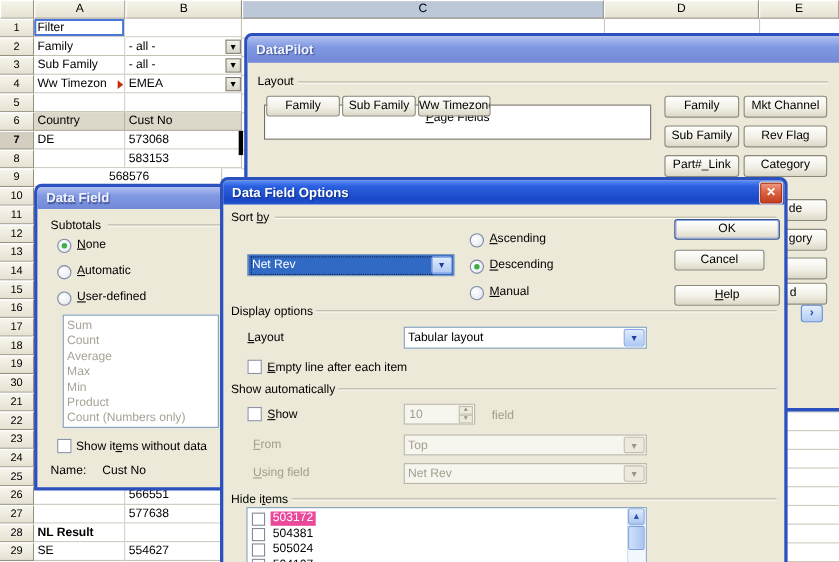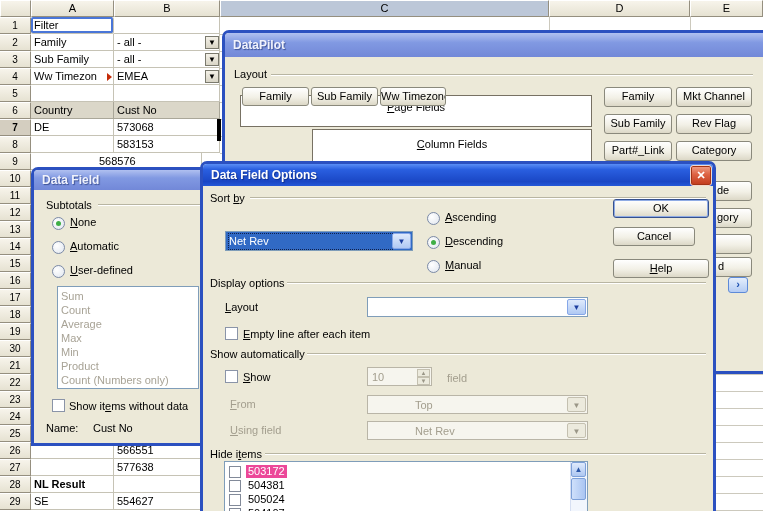--- a/index.html
+++ b/index.html
@@ -40,21 +40,21 @@
         white-space:nowrap;overflow:hidden;cursor:default;}
   .pbtn.default{border-color:#35508e;box-shadow:inset 0 0 0 1px #8fabe4;}
   .whitebox{position:absolute;background:#fff;border:1px solid #777163;box-sizing:border-box;}
   .combo{position:absolute;box-sizing:border-box;height:20px;border:1px solid #7f9db9;background:#fff;}
   .combo .ctext{position:absolute;left:3px;top:2px;right:20px;line-height:15px;white-space:nowrap;overflow:hidden;}
   .combo .carrow{position:absolute;right:1px;top:1px;bottom:1px;width:17px;border:1px solid #86a7e8;border-radius:2px;
         background:linear-gradient(#dfeafc,#b0c9f3);color:#1c3e9e;font-size:8px;text-align:center;line-height:16px;}
   .combo.focus{background:#316ac5;}
   .combo.focus .ctext{color:#fff;outline:1px dotted #10204a;outline-offset:0px;}
   .combo.disabled{background:#f6f5ee;border-color:#b9b5a7;}
-  .combo.disabled .ctext{color:#a39e8e;margin-left:44px;}
+  .combo.disabled .ctext{color:#a39e8e;}
   .combo.disabled .carrow{background:#eceadd;border-color:#c4c0b0;color:#9a9687;}
   .chk{position:absolute;width:11px;height:11px;border:1px solid #8a94a8;background:#fff;box-sizing:content-box;}
   .radio{position:absolute;width:11px;height:11px;border:1px solid #7b8aa6;border-radius:50%;
          background:radial-gradient(circle at 35% 35%,#fff,#dfe5ee);}
   .radio.sel::after{content:"";position:absolute;left:3px;top:3px;width:5px;height:5px;border-radius:50%;background:#3fae46;}
   .listbox{position:absolute;background:#fff;border:1px solid #7f9db9;box-sizing:border-box;overflow:hidden;}
   .li-fn{position:absolute;left:3px;right:3px;height:14px;line-height:14px;color:#a8a396;white-space:nowrap;}
   .hi-row{position:absolute;left:4px;height:14px;line-height:13px;white-space:nowrap;}
   .hi-chk{position:absolute;left:0;top:1px;width:10px;height:10px;border:1px solid #828a99;background:#fff;}
   .hi-txt{position:absolute;left:17px;top:0;padding:0 2px;}
@@ -221,23 +221,20 @@
     <div class="lbl" style="left:9px;top:35px;">Layout</div>
     <div class="grp-line" style="left:46px;top:41px;width:482px;"></div>
     <div class="whitebox" style="left:15px;top:62px;width:352px;height:32px;">
       <div class="lbl" style="left:0;right:0;top:5px;text-align:center;"><u>P</u>age Fields</div>
     </div>
     <div id="dp-pagebtns">
         <div class="pbtn" style="left: 17px; top: 54px; width: 67px; height: 19px;">Family</div>
         <div class="pbtn" style="left: 86px; top: 54px; width: 67px; height: 19px;">Sub Family</div>
         <div class="pbtn" style="left: 155px; top: 54px; width: 66px; height: 19px;">Ww Timezone</div>
       </div>
-    <div class="whitebox" style="left:87px;top:96px;width:280px;height:40px;">
-      <div class="lbl" style="left:0;right:0;top:8px;text-align:center;"><u>C</u>olumn Fields</div>
-    </div>
     <div id="dp-fieldbtns">
         <div class="pbtn" style="left: 379px; top: 54px; width: 68px; height: 20px;">Family</div>
         <div class="pbtn" style="left: 379px; top: 81px; width: 68px; height: 20px;">Sub Family</div>
         <div class="pbtn" style="left: 379px; top: 108px; width: 68px; height: 20px;">Part#_Link</div>
         <div class="pbtn" style="left: 451px; top: 54px; width: 76px; height: 20px;">Mkt Channel</div>
         <div class="pbtn" style="left: 451px; top: 81px; width: 76px; height: 20px;">Rev Flag</div>
         <div class="pbtn" style="left: 451px; top: 108px; width: 76px; height: 20px;">Category</div>
         <div class="pbtn" style="left: 451px; top: 148px; width: 76px; height: 20px; text-align: left; padding-left: 40px;">de</div>
         <div class="pbtn" style="left: 451px; top: 175px; width: 76px; height: 20px; text-align: left; padding-left: 40px;">gory</div>
         <div class="pbtn" style="left: 451px; top: 201px; width: 76px; height: 20px; text-align: left; padding-left: 0px;"></div>
@@ -292,20 +289,21 @@
         <div class="radio sel" style="left: 224px; top: 72px;"></div>
         <div class="lbl" style="left: 242px; top: 71px;"><u>D</u>escending</div>
         <div class="radio" style="left: 224px; top: 96px;"></div>
         <div class="lbl" style="left: 242px; top: 95px;"><u>M</u>anual</div>
       </div>
 
     <div class="lbl" style="left:7px;top:113px;">Display options</div>
     <div class="grp-line" style="left:84px;top:118px;width:419px;"></div>
     <div class="lbl" style="left:22px;top:137px;"><u>L</u>ayout</div>
     <div class="combo" style="left:164px;top:133px;width:221px;">
+      <span class="ctext">Tabular layout</span>
       <span class="carrow">▼</span>
     </div>
     <div class="chk" style="left:22px;top:163px;"></div>
     <div class="lbl" style="left:40px;top:164px;"><u>E</u>mpty line after each item</div>
 
     <div class="lbl" style="left:7px;top:184px;">Show automatically</div>
     <div class="grp-line" style="left:104px;top:189px;width:399px;"></div>
     <div class="chk" style="left:22px;top:206px;"></div>
     <div class="lbl" style="left:40px;top:207px;"><u>S</u>how</div>
     <div class="spin" style="left:164px;top:203px;width:65px;">

